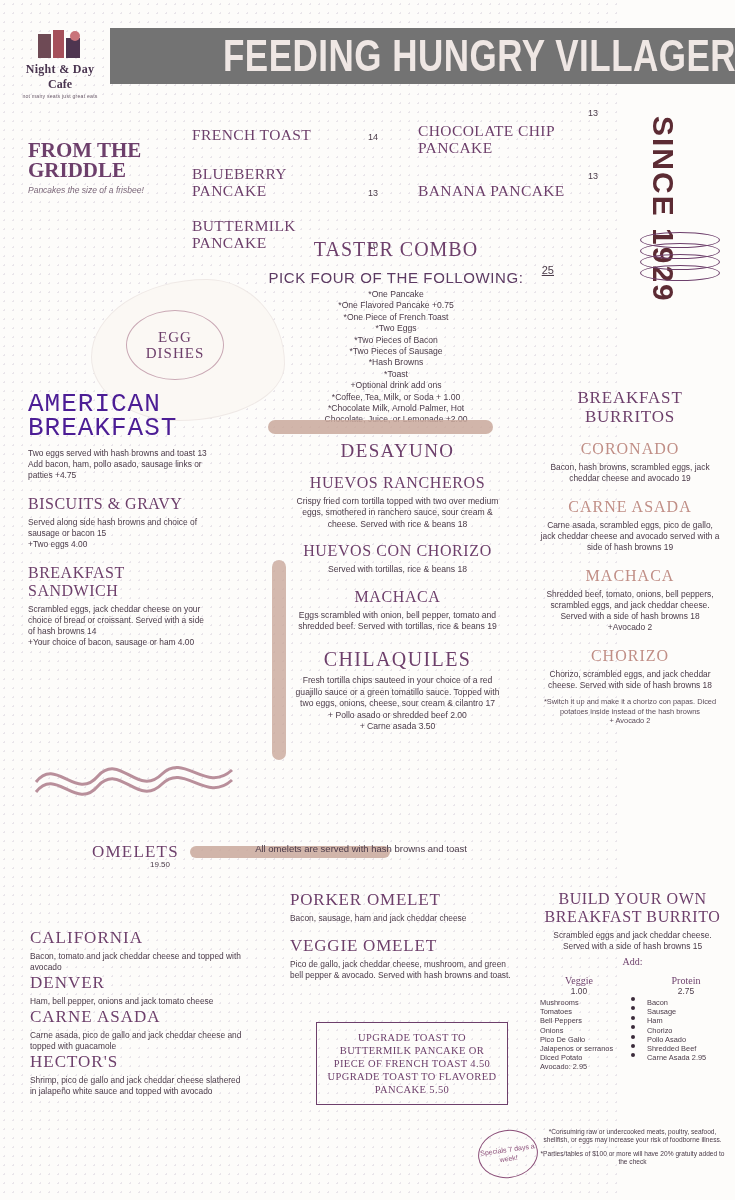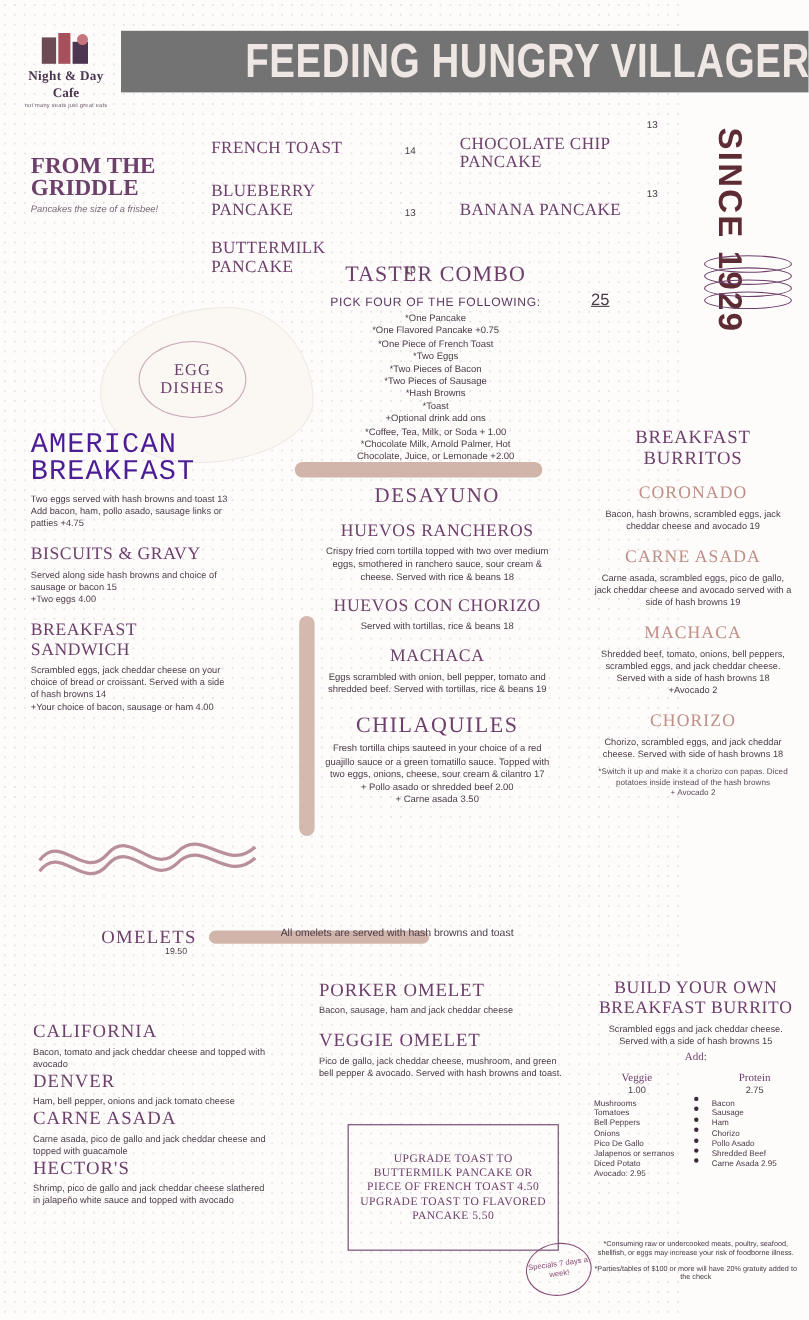--- a/index.html
+++ b/index.html
@@ -75,22 +75,22 @@
     color:#5c2b33;font-family:"Liberation Sans", sans-serif;font-weight:bold;
     font-size:30px;letter-spacing:2px;
     writing-mode:vertical-rl;
     white-space:nowrap;
     line-height:50px;
   }
 
   
   .taster{position:absolute;left:262px;top:238px;width:268px;text-align:center;}
   .taster .ttl{font-family:"Liberation Serif", serif;font-size:20px;color:#6d3f6b;letter-spacing:1px;}
-  .taster .pr{position:absolute;right:-24px;top:26px;font-size:15px;color:#4a3a48;text-decoration:underline;}
-  .taster .pick{font-size:11px;color:#5c3a62;letter-spacing:.6px;margin-top:8px;}
+  .taster .pr{position:absolute;right:-24px;top:26px;font-size:11px;color:#4a3a48;text-decoration:underline;}
+  .taster .pick{font-size:15px;color:#5c3a62;letter-spacing:.6px;margin-top:8px;}
   .taster ul{list-style:none;margin:3px 0 0;padding:0;}
   .taster li{font-size:8.6px;line-height:11.4px;color:#4a3a48;}
   .star{position:absolute;right:-6px;top:-4px;color:#6d3f6b;font-size:15px;}
 
   
   .eggblob{
     position:absolute;left:92px;top:280px;width:192px;height:140px;
     background:#fbf8f4;
     border-radius:60% 40% 55% 45% / 55% 60% 40% 45%;
     box-shadow:0 0 0 1px #efe9e6;
@@ -145,21 +145,21 @@
   .bl .h:first-child{margin-top:0;}
   .bl p{margin:3px 0 0;font-size:8.4px;line-height:11px;color:#4a3a48;}
 
   .bm{position:absolute;left:290px;top:890px;width:225px;}
   .bm .h{font-family:"Liberation Serif", serif;font-size:17px;color:#6d3f6b;letter-spacing:.8px;margin-top:12px;}
   .bm .h:first-child{margin-top:0;}
   .bm p{margin:3px 0 0;font-size:8.4px;line-height:11px;color:#4a3a48;}
 
   .upgrade{
     position:absolute;left:316px;top:1022px;width:178px;
-    border:1.4px solid #6d3f6b;padding:24px 6px;text-align:center;
+    border:1.4px solid #6d3f6b;padding:8px 6px;text-align:center;
   }
   .upgrade p{margin:0;font-family:"Liberation Serif", serif;font-size:10.5px;line-height:13px;color:#6d3f6b;letter-spacing:.4px;}
 
   .br{position:absolute;left:540px;top:890px;width:185px;text-align:center;}
   .br .h{font-family:"Liberation Serif", serif;font-size:16px;line-height:18px;color:#6d3f6b;letter-spacing:.6px;}
   .br p{margin:4px 0 0;font-size:8.4px;line-height:11px;color:#4a3a48;}
   .addrow{display:flex;justify-content:space-between;margin-top:8px;text-align:left;}
   .addcol{width:78px;}
   .addcol .ch{font-family:"Liberation Serif", serif;font-size:10px;color:#6d3f6b;text-align:center;}
   .addcol .cp{font-size:8.4px;color:#4a3a48;text-align:center;margin-bottom:2px;}

